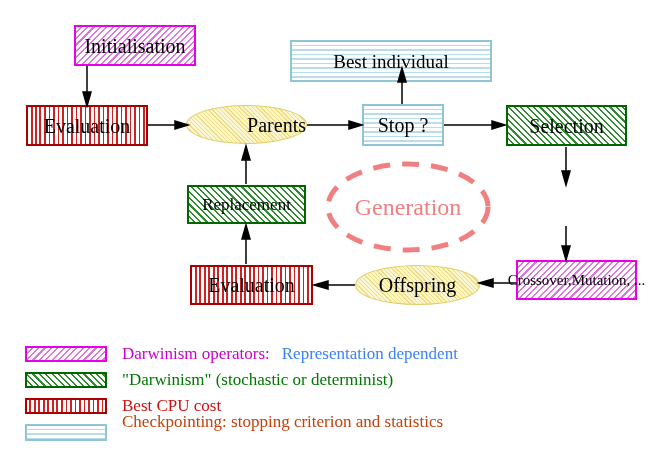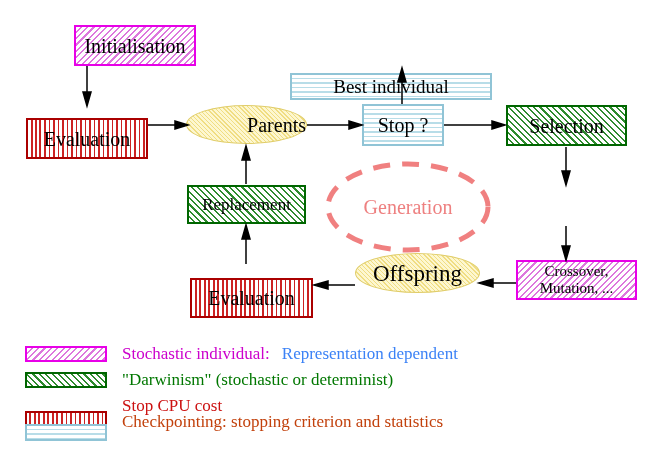--- a/index.html
+++ b/index.html
@@ -16,48 +16,47 @@
     background:repeating-linear-gradient(135deg,#ffffff 0 3px,#dd77dd 3px 4.5px);
     border:2px solid #e800e8;
   }
   .hatch-green{
     background:repeating-linear-gradient(45deg,#ffffff 0 3px,#2e8b2e 3px 4.5px);
     border:2px solid #006600;
   }
   .stripe-red{
     background:repeating-linear-gradient(90deg,#ffffff 0 2.5px,#cc2222 2.5px 4.5px);
     border:2px solid #aa0000;
-    margin-top:13px;
   }
   .stripe-cyan{
     background:repeating-linear-gradient(180deg,#ffffff 0 3px,#b8dde8 3px 4.5px);
     border:2px solid #90c4d6;
   }
   .hatch-yellow{
     background:repeating-linear-gradient(45deg,#fdf7d0 0 2px,#f0dd82 2px 3px);
     border:1.5px solid #e0cd6a;
   }
   .ellipse{border-radius:50%;}
 
   
   #initialisation{left:26px;top:25px;width:122px;height:41px;font-size:20px;margin-left:48px;}
   #evaluation-top{left:26px;top:105px;width:122px;height:41px;font-size:20px;}
   #parents{left:186px;top:105px;width:121px;height:39px;font-size:20px;justify-content:flex-end;}
-  #best-individual{left:290px;top:40px;width:202px;height:27px;font-size:19px;margin-top:33px;}
+  #best-individual{left:290px;top:40px;width:202px;height:42px;font-size:19px;}
   #stop{left:362px;top:104px;width:82px;height:42px;font-size:20px;border-radius:0;}
   #selection{left:506px;top:105px;width:121px;height:41px;font-size:20px;}
   #genitors{left:505px;top:184px;width:122px;height:42px;font-size:20px;}
-  #crossover-mutation{left:516px;top:260px;width:121px;height:40px;font-size:15px;flex-direction:column;line-height:17px;}
-  #offspring{left:355px;top:253px;width:125px;height:40px;font-size:23px;}
+  #crossover-mutation{left:516px;top:260px;width:121px;height:40px;font-size:15px;line-height:17px;}
+  #offspring{left:355px;top:265px;width:125px;height:40px;font-size:20px;}
   #evaluation-bottom{left:190px;top:265px;width:123px;height:40px;font-size:20px;}
   #replacement{left:187px;top:185px;width:119px;height:39px;font-size:17px;}
 
   #generation-label{
     position:absolute;left:338px;top:196px;width:140px;text-align:center;
-    color:#ee8080;font-size:20px;line-height:22px;
+    color:#ee8080;font-size:24px;line-height:22px;
   }
 
   .overlay{position:absolute;left:0;top:0;width:662px;height:471px;pointer-events:none;}
 
   
   .swatch{position:absolute;left:25px;width:82px;height:16px;box-sizing:border-box;}
   #swatch-stochastic{top:346px;}
   #swatch-darwinism{top:372px;}
   #swatch-cpu{top:398px;}
   #swatch-checkpointing{top:424px;height:17px;}
@@ -173,25 +172,25 @@
       <g>
         <line x1="246" y1="184" x2="246" y2="159"></line>
           <polygon points="246,146 242,160 250,160"></polygon>
       </g>
     </g>
     <ellipse cx="408" cy="207" rx="80" ry="43" fill="none" stroke="#f08080" stroke-width="5" stroke-dasharray="17 12"></ellipse>
   </svg>
 
   <div id="swatch-stochastic" class="swatch hatch-magenta"></div>
   <div id="legend-text-stochastic" class="legend-text">
-    <span class="primary">Stochastic individual:</span><span class="secondary">Representation dependent</span>
+    <span class="primary">Darwinism operators:</span><span class="secondary">Representation dependent</span>
   </div>
 
   <div id="swatch-darwinism" class="swatch hatch-green"></div>
   <div id="legend-text-darwinism" class="legend-text">"Darwinism" (stochastic or determinist)</div>
 
   <div id="swatch-cpu" class="swatch stripe-red"></div>
-  <div id="legend-text-cpu" class="legend-text">Stop CPU cost</div>
+  <div id="legend-text-cpu" class="legend-text">Best CPU cost</div>
 
   <div id="swatch-checkpointing" class="swatch stripe-cyan"></div>
   <div id="legend-text-checkpointing" class="legend-text">Checkpointing: stopping criterion and statistics</div>
 
 </div>
 
 </body></html>

